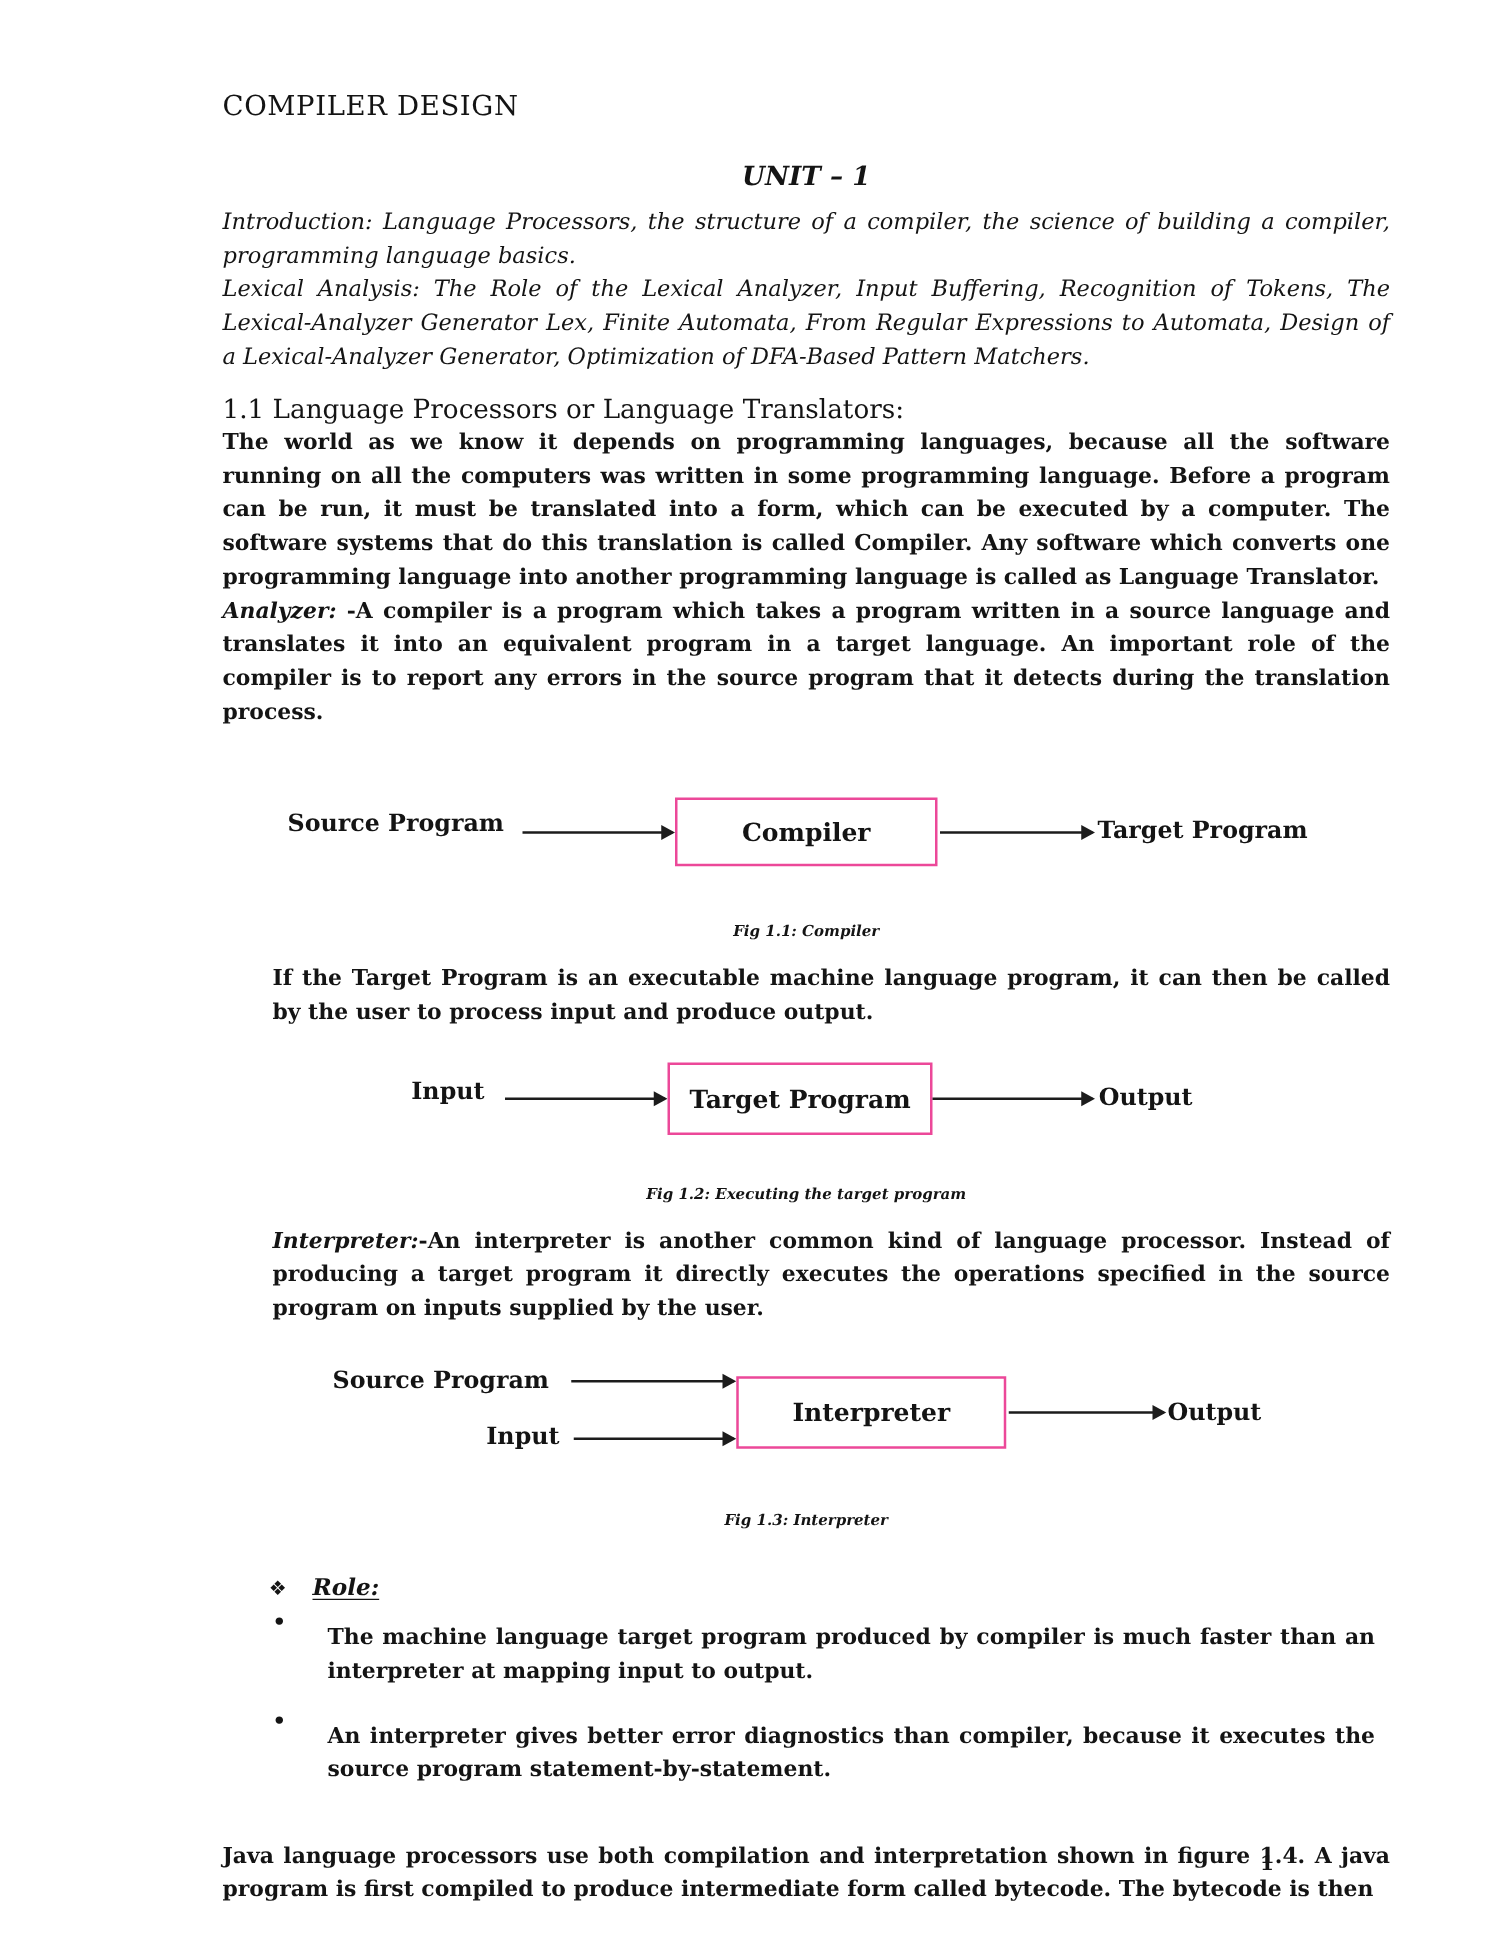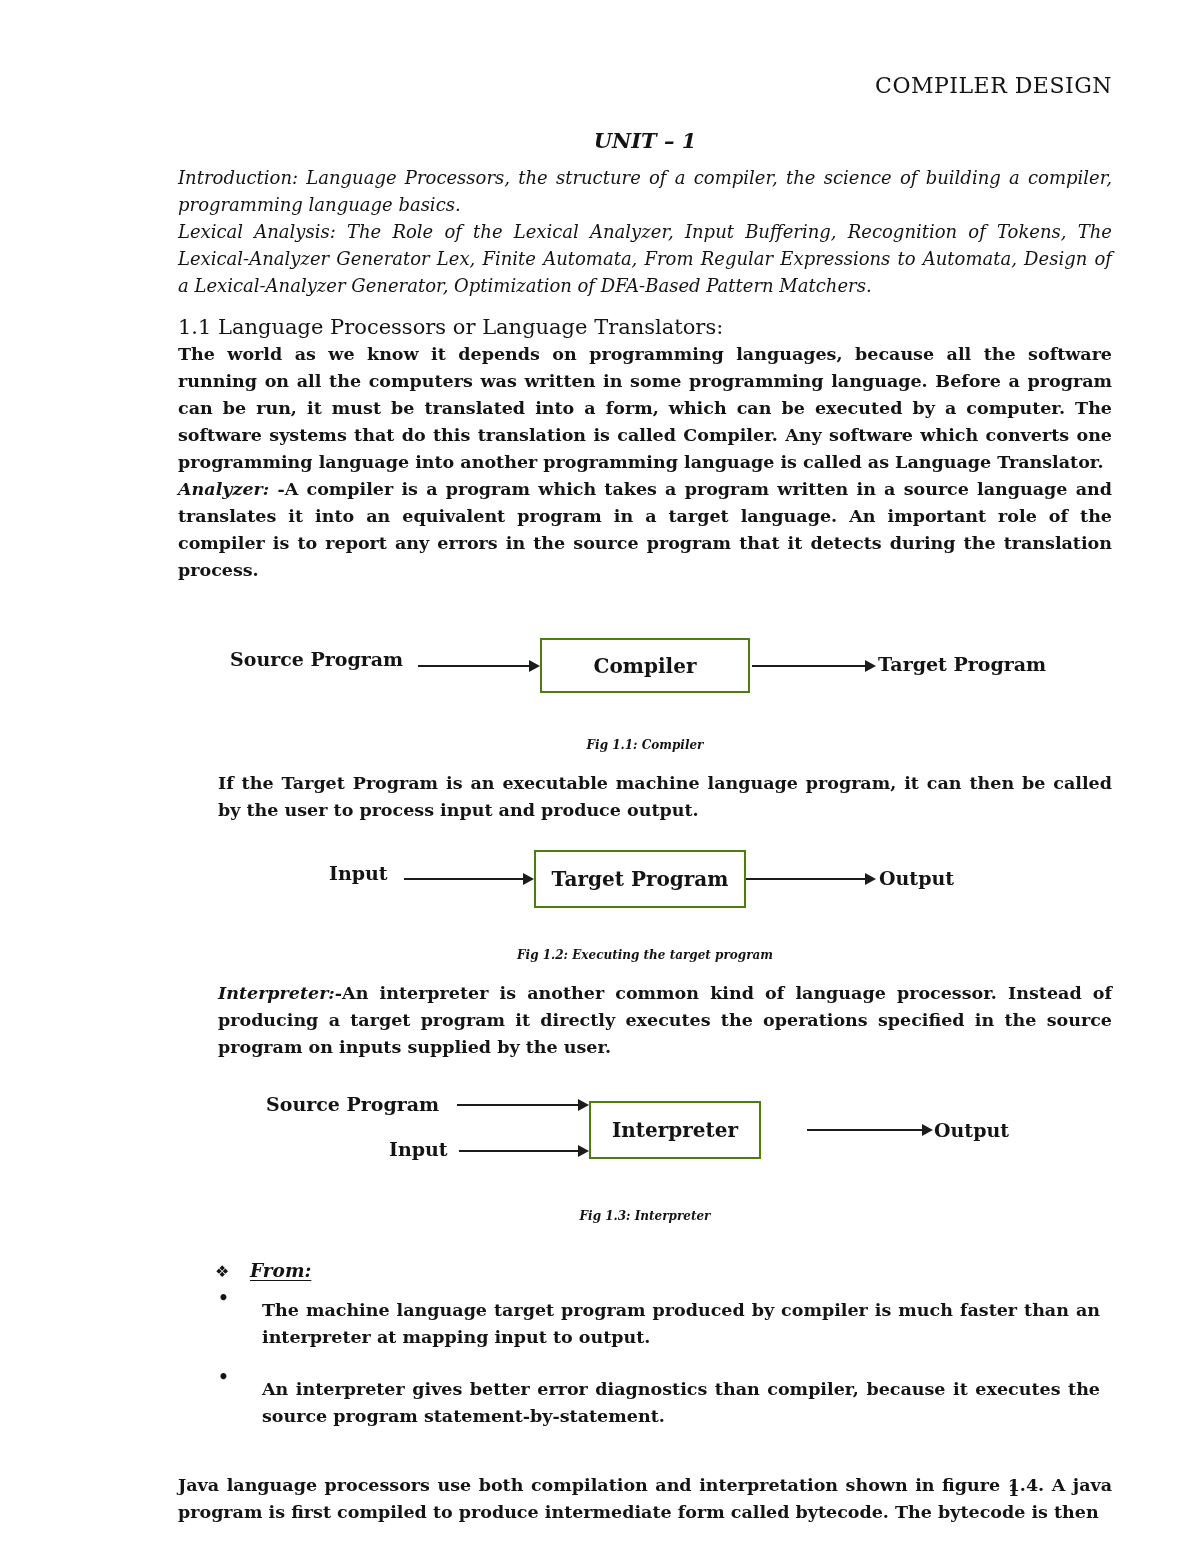--- a/index.html
+++ b/index.html
@@ -9,21 +9,21 @@
     height:1553px;
     background:#ffffff;
     overflow:hidden;
     font-family:"DejaVu Serif", "Liberation Serif", serif;
     color:#141414;
   }
   .content{padding:72px 88px 0 178px;}
 
   .title{
     margin:0;
-    text-align:right;
+    text-align:left;
     font-size:22px;
     font-weight:400;
     letter-spacing:.5px;
     line-height:28px;
   }
   .unit{
     margin:27px 0 0 0;
     text-align:center;
     font-size:21px;
     font-weight:bold;
@@ -66,21 +66,21 @@
   .fig-label{
     position:absolute;
     font-size:19px;
     font-weight:bold;
     white-space:nowrap;
     line-height:22px;
   }
   .fig-box{
     position:absolute;
     box-sizing:border-box;
-    border:2px solid #4d7c0f;
+    border:2px solid #ec4899;
     background:#ffffff;
     display:flex;
     align-items:center;
     justify-content:center;
     font-size:20px;
     font-weight:bold;
   }
   .arrow{position:absolute;height:2px;background:#1c1c1c;}
   .arrow::after{
     content:"";
@@ -104,21 +104,21 @@
   .fig2 .arrow.a1{left:226px;top:28px;width:128px;}
   .fig2 .fig-box{left:356px;top:0;width:212px;height:58px;}
   .fig2 .arrow.a2{left:568px;top:28px;width:128px;}
   .fig2 .lbl-right{left:701px;top:17px;}
 
   
   .fig3 .lbl-topleft{left:88px;top:0;}
   .fig3 .arrow.a1{left:279px;top:11px;width:130px;}
   .fig3 .lbl-botleft{left:211px;top:45px;}
   .fig3 .arrow.a2{left:281px;top:57px;width:128px;}
-  .fig3 .fig-box{left:411px;top:8px;width:172px;height:58px;}
+  .fig3 .fig-box{left:411px;top:8px;width:216px;height:58px;}
   .fig3 .arrow.a3{left:629px;top:36px;width:124px;}
   .fig3 .lbl-right{left:756px;top:26px;}
 
   .caption{
     margin:0;
     text-align:center;
     font-size:12px;
     font-weight:bold;
     font-style:italic;
     line-height:26px;
@@ -235,21 +235,21 @@
           <span>Interpreter</span>
         </div>
       <div class="arrow a3"></div>
       <span class="fig-label lbl-right">Output</span>
     </div>
 
     <p class="caption c3">Fig 1.3: Interpreter</p>
 
     <div class="note-row">
       <span class="note-marker">❖</span>
-      <span class="note-label">From:</span>
+      <span class="note-label">Role:</span>
     </div>
 
     <div class="bullet-row">
       <span class="bullet-marker">•</span>
       <p class="bullet-text">The machine language target program produced by compiler is much faster than an interpreter at mapping input to output.</p>
     </div>
 
     <div class="bullet-row">
       <span class="bullet-marker">•</span>
       <p class="bullet-text">An interpreter gives better error diagnostics than compiler, because it executes the source program statement-by-statement.</p>

